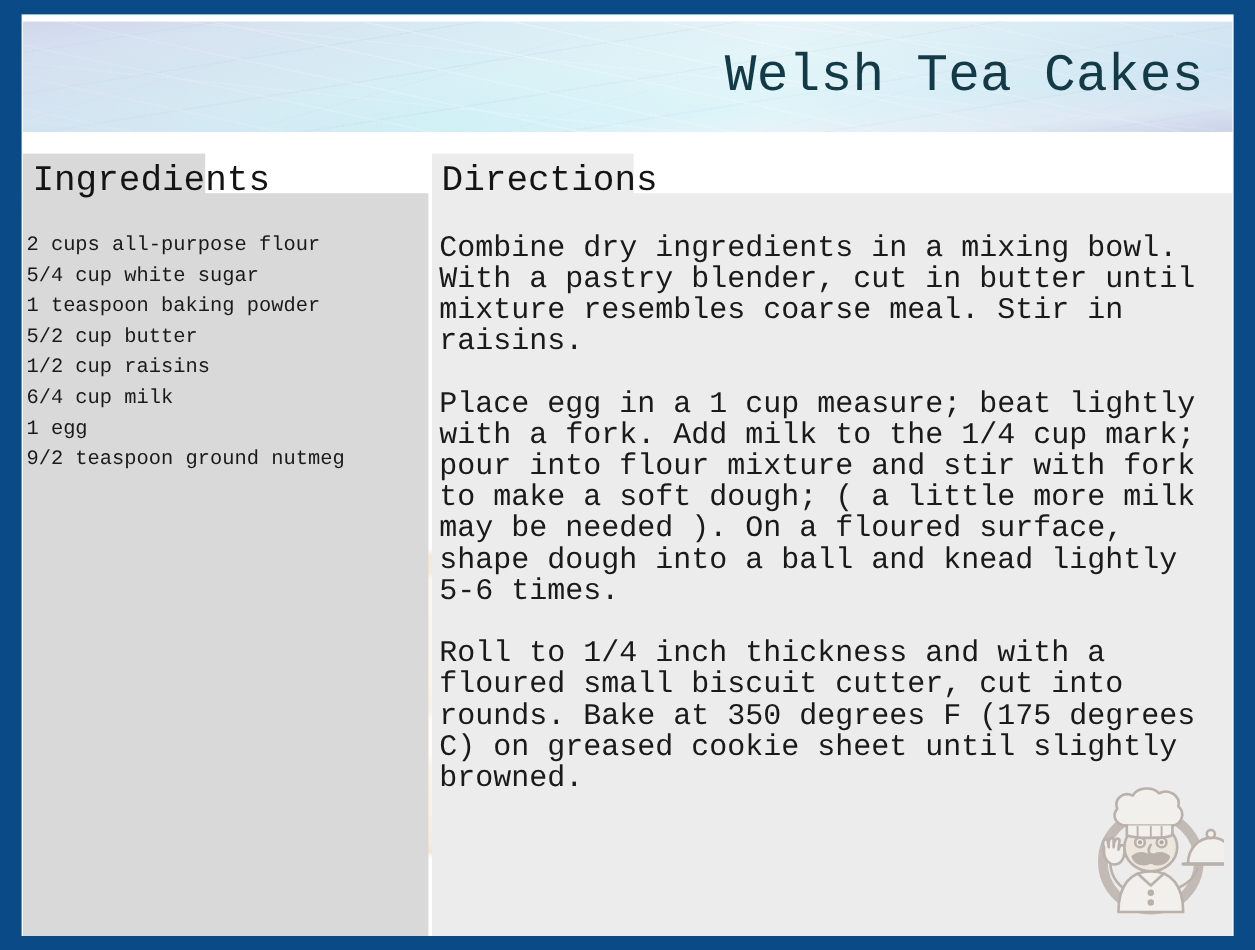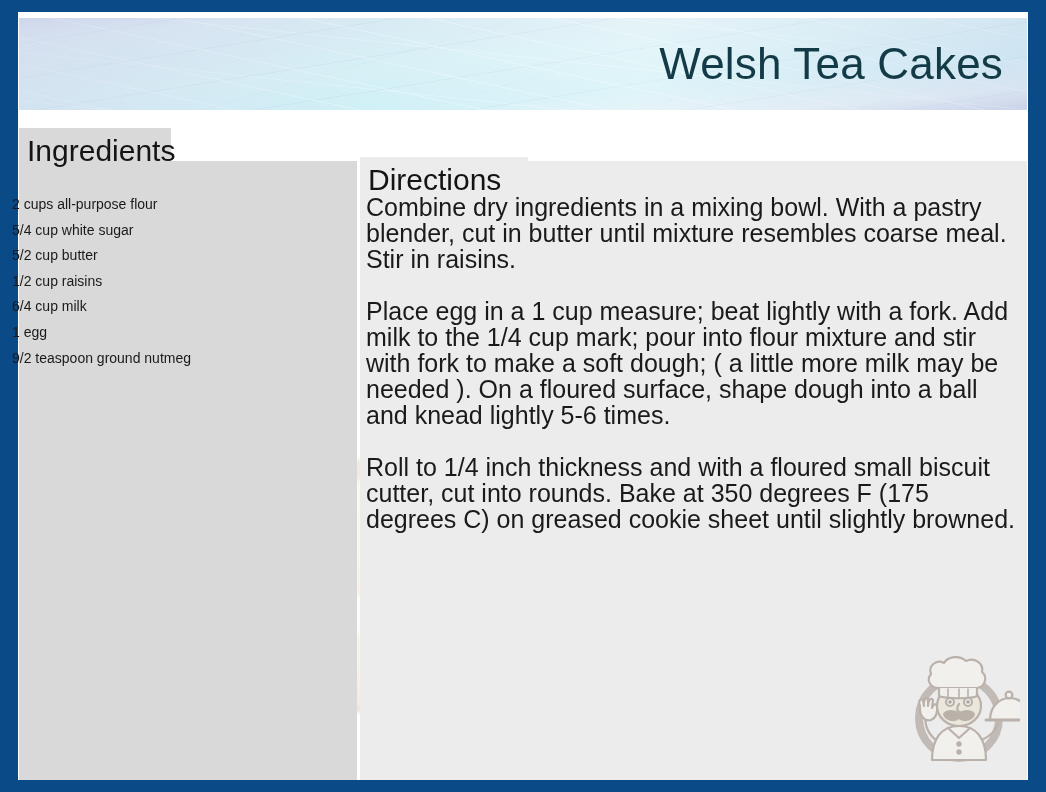--- a/index.html
+++ b/index.html
@@ -7,21 +7,21 @@
     margin: 0;
     padding: 0;
     background: #ffffff;
   }
   #page {
     position: relative;
     width: 1046px;
     height: 792px;
     overflow: hidden;
     background: #bef264;
-    font-family: Liberation Sans, sans-serif;
+    font-family: Liberation Mono, monospace;
   }
 
   
   .slide-border {
     position: absolute;
     inset: 0;
     background: #0a4a87;
     z-index: 0;
   }
   .slide-inner {
@@ -120,37 +120,36 @@
     width: 152px;
     height: 46px;
     background: #d9d9d9;
   }
   .tab-directions {
     left: 360px;
     top: 128px;
     width: 168px;
     height: 46px;
     background: #ececec;
-    margin-top: 29px;
   }
   .tab-label {
     font-size: 30px;
     line-height: 1;
     color: #141414;
     white-space: nowrap;
   }
 
   
   .ingredients-list {
     position: absolute;
-    left: 12px;
+    left: 22px;
     top: 192px;
     width: 330px;
     z-index: 8;
-    font-size: 14px;
+    font-size: 17px;
     line-height: 25.6px;
     color: #1a1a1a;
   }
   .ingredients-list div { white-space: nowrap; }
 
   .directions-body {
     position: absolute;
     left: 366px;
     top: 194px;
     width: 652px;
@@ -271,20 +270,21 @@
     </svg>
   </div>
 
   <div class="panel-ingredients"></div>
   <div class="tab tab-ingredients">
     <span class="tab-label">Ingredients</span>
   </div>
   <div class="ingredients-list">
     <div>2 cups all-purpose flour</div>
     <div>5/4 cup white sugar</div>
+    <div>1 teaspoon baking powder</div>
     <div>5/2 cup butter</div>
     <div>1/2 cup raisins</div>
     <div>6/4 cup milk</div>
     <div>1 egg</div>
     <div>9/2 teaspoon ground nutmeg</div>
   </div>
 
   <div class="panel-directions"></div>
   <div class="tab tab-directions">
     <span class="tab-label">Directions</span>

